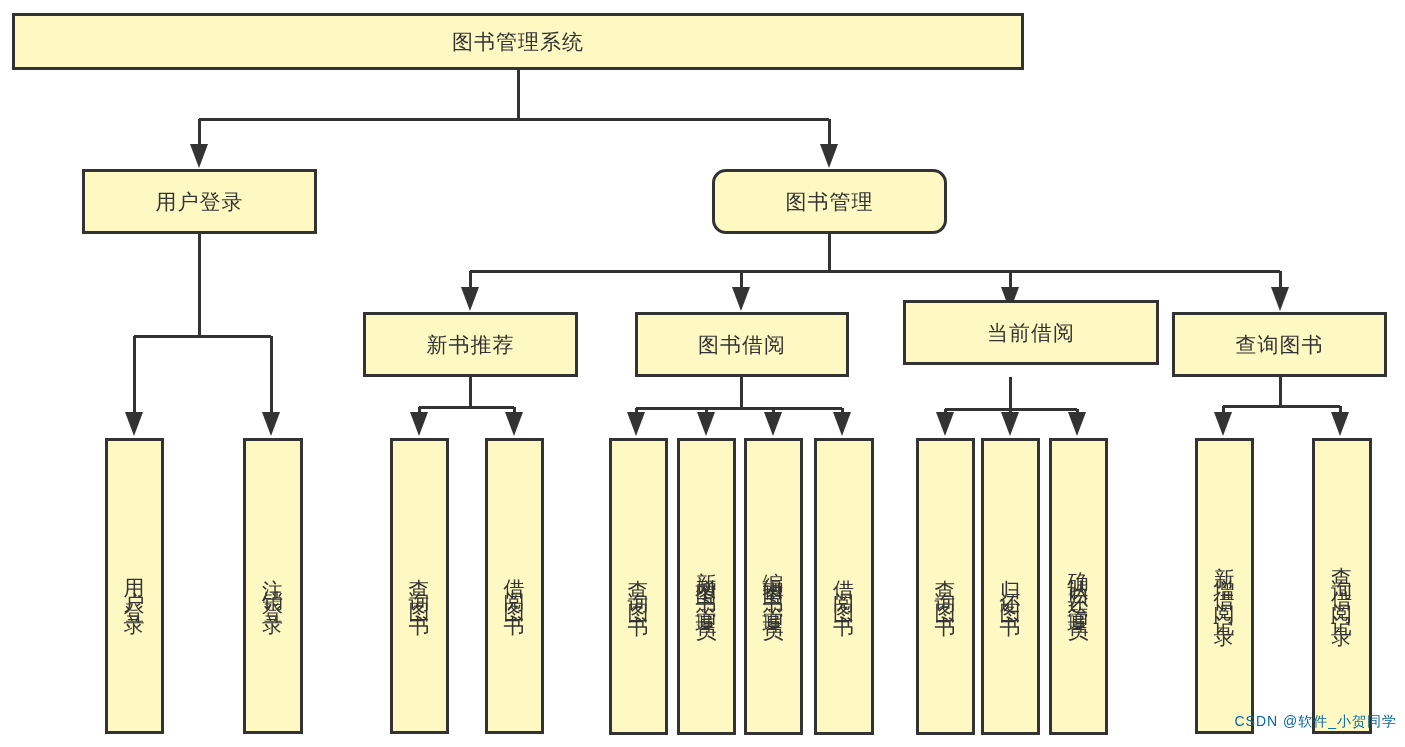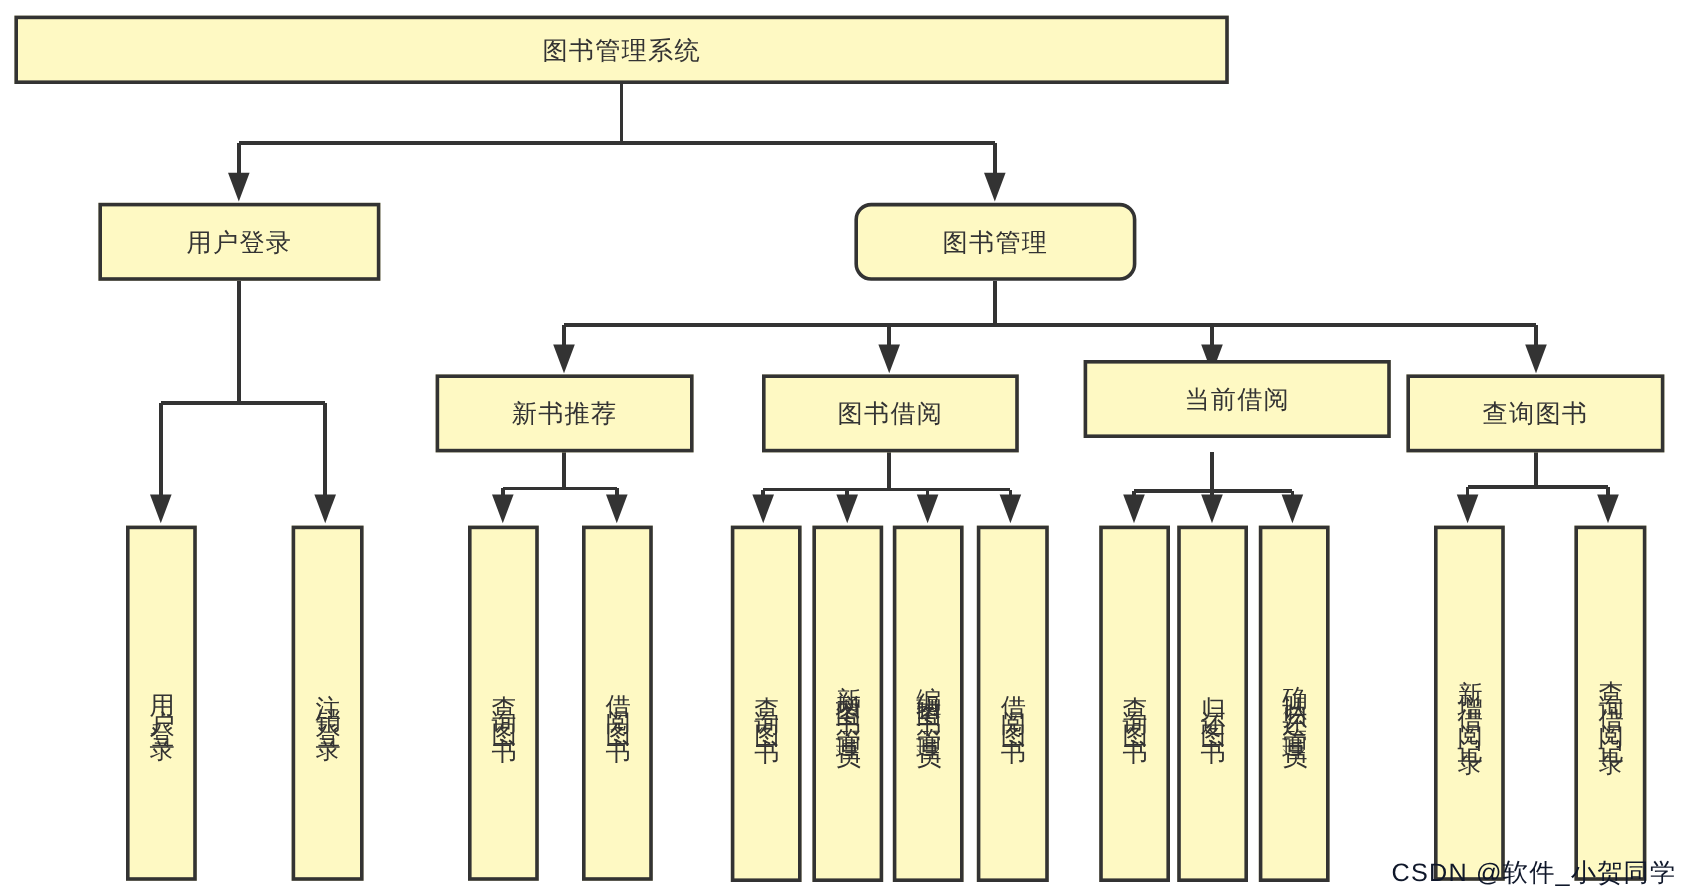--- a/index.html
+++ b/index.html
@@ -12,21 +12,21 @@
     position:absolute;box-sizing:border-box;border:3px solid #333333;background:#fef9c3;
     display:flex;align-items:center;justify-content:center;
   }
   .hbox{font-size:21px;letter-spacing:1px;}
   .vbox span{
     writing-mode:vertical-rl;text-orientation:mixed;
     font-size:21px;letter-spacing:12px;line-height:1;
   }
   .vbox.long span{letter-spacing:7px;}
   #watermark{
-    position:absolute;right:8px;top:713px;font-size:21px;color:#0f172a;
+    position:absolute;right:8px;top:713px;font-size:14px;color:#0369a1;
     letter-spacing:1px;z-index:5;white-space:nowrap;
   }
 </style>
 </head>
 <body>
 
 <div id="canvas">
 
   <svg id="wires" viewBox="0 0 1405 747" xmlns="http://www.w3.org/2000/svg">
 

